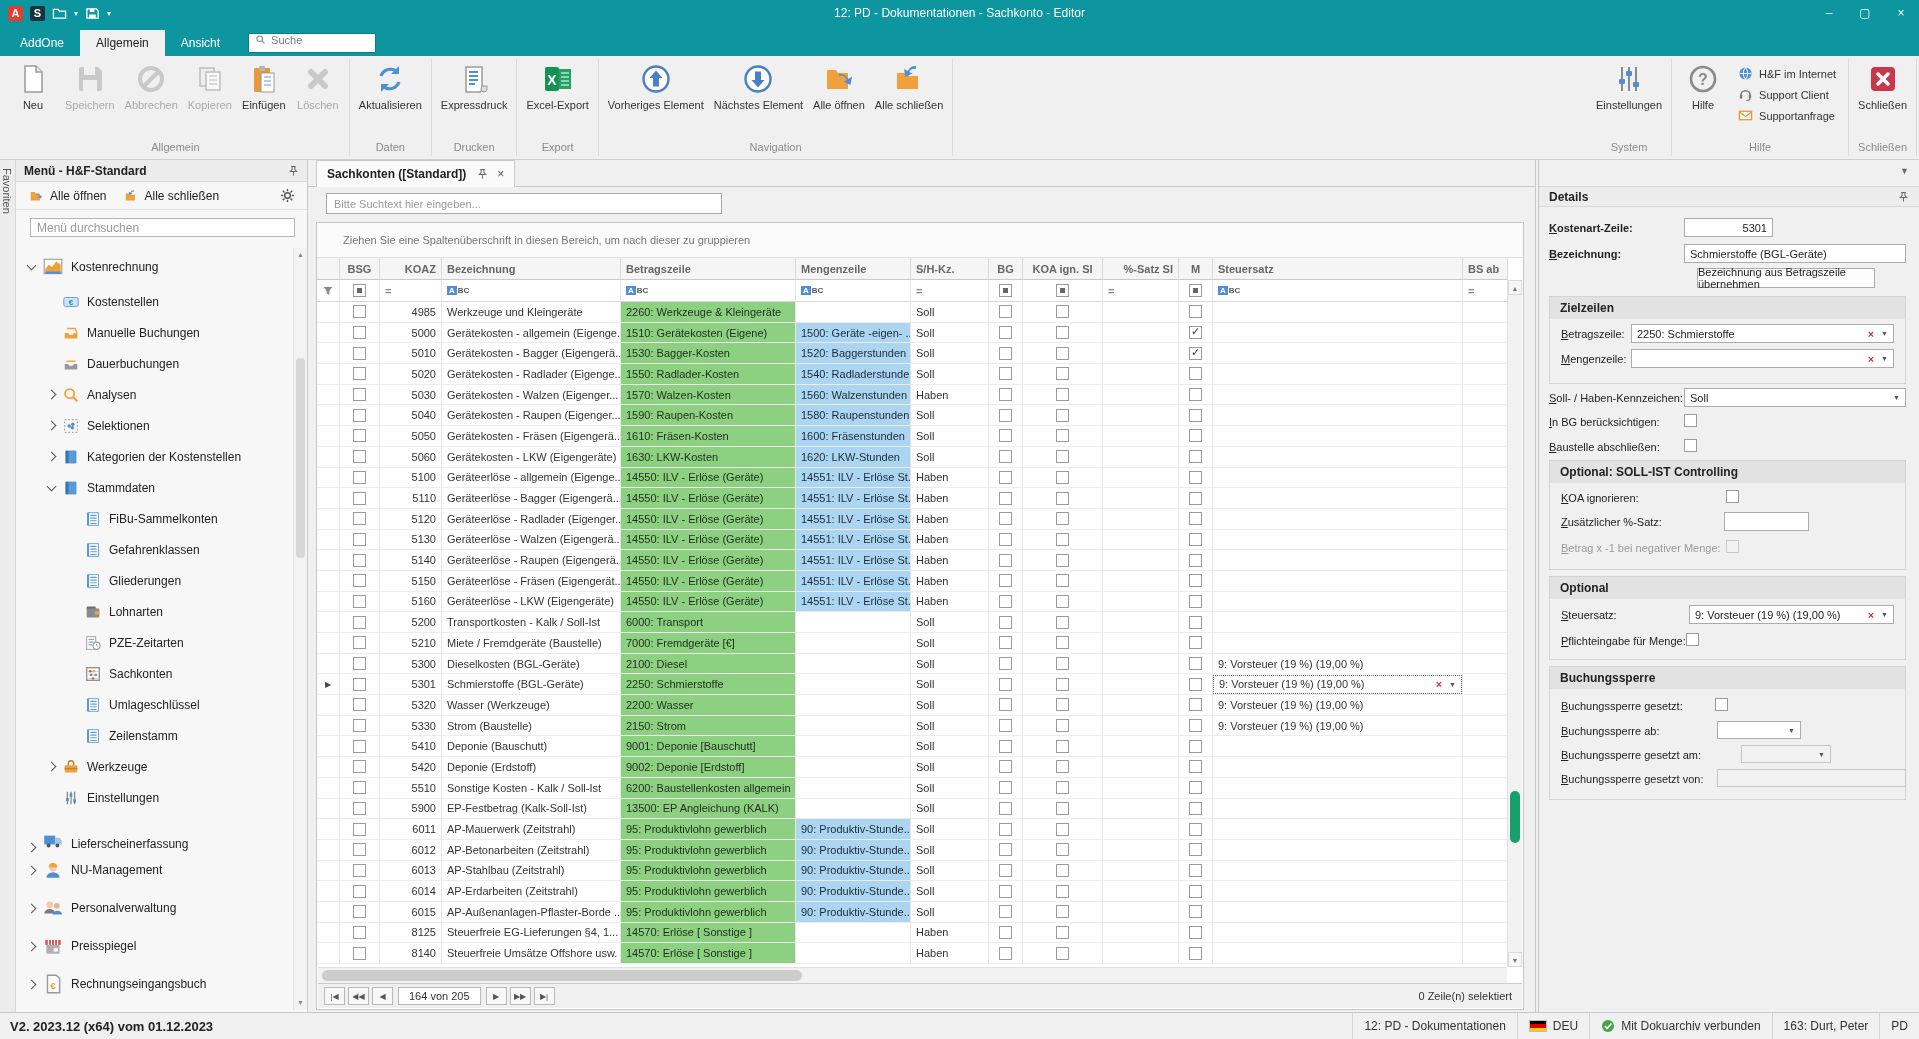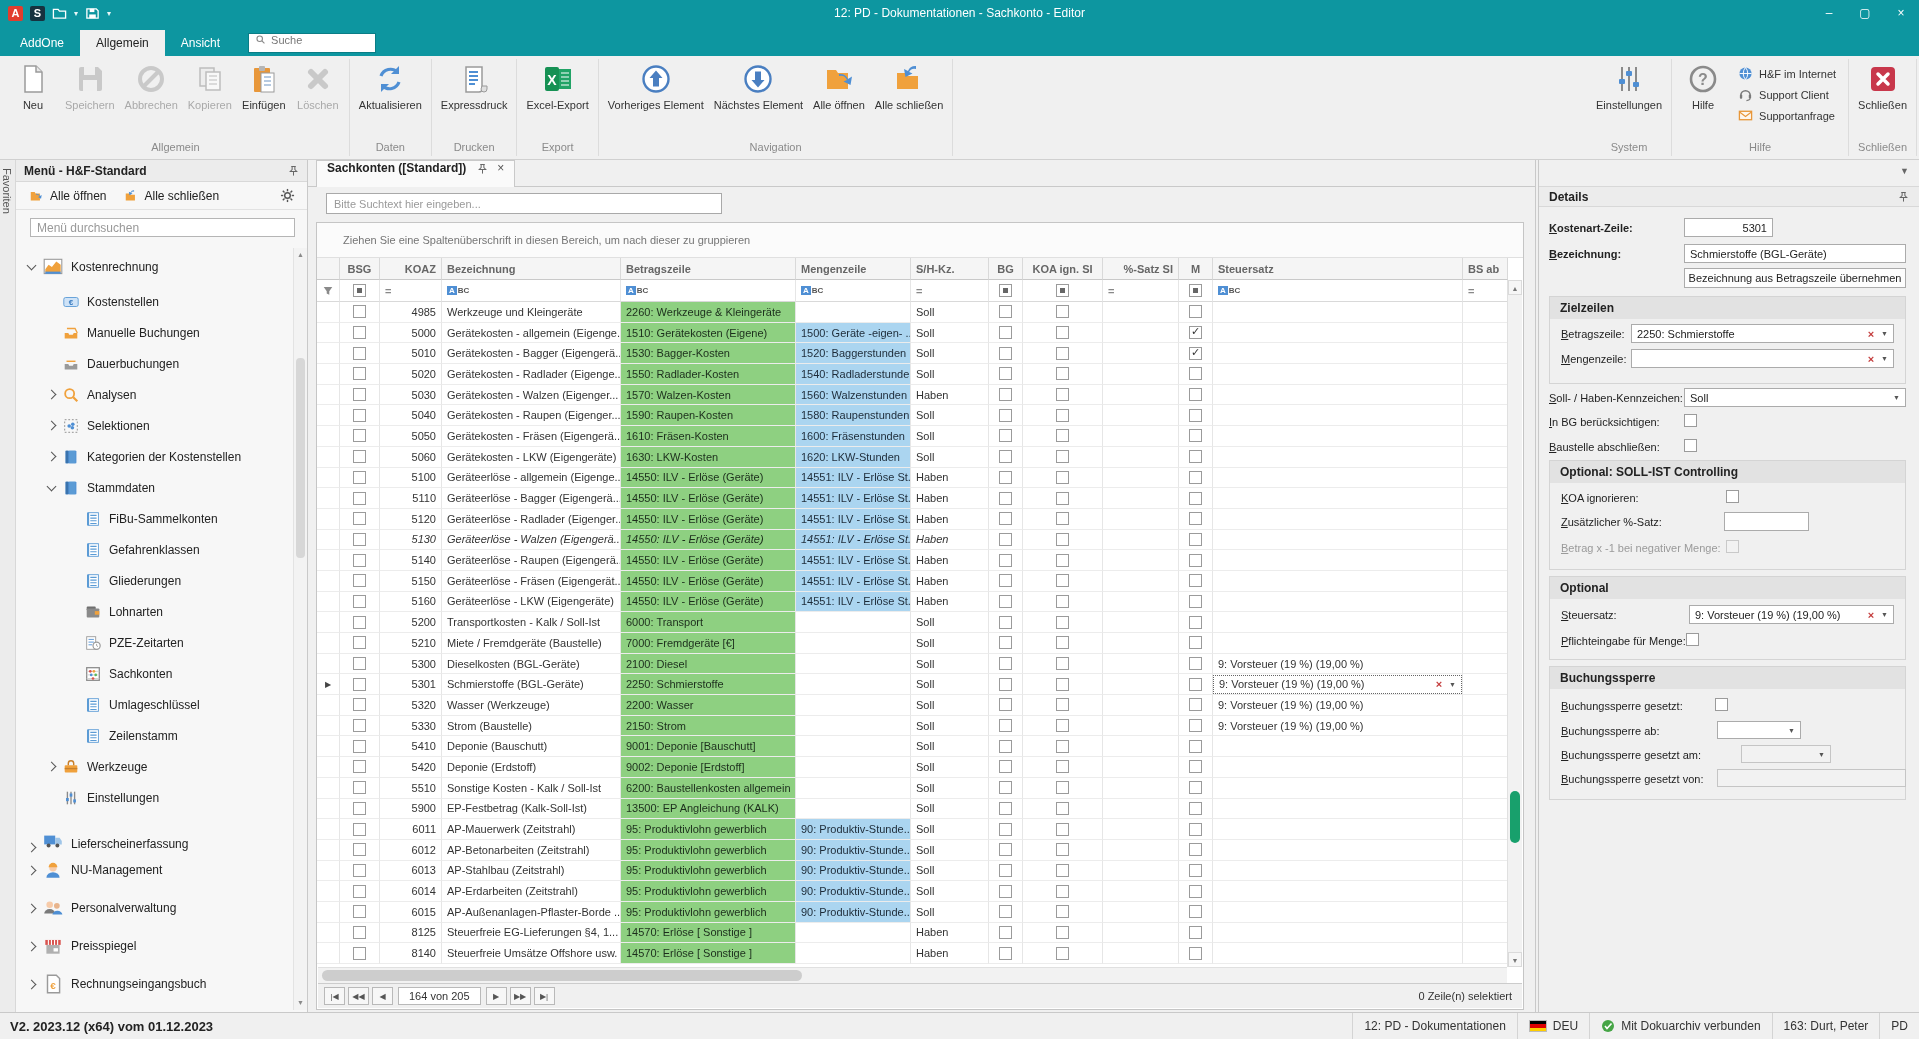--- a/index.html
+++ b/index.html
@@ -53,21 +53,21 @@
 .chev.open{transform:rotate(45deg);margin-top:-3px}
 .chev.closed{transform:rotate(-45deg)}
 .chev.none{border:none}
 .ticon{flex:none}
 .sb-scroll{position:absolute;right:0;top:88px;bottom:2px;width:14px;background:#f3f3f3;border-left:1px solid #e3e3e3}
 .sb-scroll .sarr{position:absolute;left:0;right:0;height:14px;color:#8a8a8a;font-size:7px;text-align:center;line-height:14px}
 .sb-thumb{position:absolute;left:2px;width:9px;background:#d7d7d7;border-radius:4px}
 
 #main{position:absolute;left:308px;top:160px;width:1228px;height:852px;background:#f0f0f0;border-right:1px solid #c9c9c9}
 .doc-tabline{position:absolute;left:0;right:0;top:26px;height:1px;background:#c9c9c9}
-.doc-tab{position:absolute;left:8px;top:0;height:27px;background:#fafafa;border:1px solid #c9c9c9;border-bottom:none;display:flex;align-items:flex-end;gap:9px;padding:12px 10px;font-weight:bold;font-size:12px;color:#222}
+.doc-tab{position:absolute;left:8px;top:0;height:27px;background:#fafafa;border:1px solid #c9c9c9;border-bottom:none;display:flex;align-items:center;gap:9px;padding:12px 10px;font-weight:bold;font-size:12px;color:#222}
 .doc-tab .x{font-weight:normal;color:#555}
 .doc-search{position:absolute;left:18px;top:33px;width:396px;height:21px;background:#fff;border:1px solid #a9a9a9;display:flex;align-items:center;padding:0 7px;color:#999}
 
 #grid{position:absolute;left:8px;top:62px;width:1208px;height:788px;background:#fff;border:1px solid #c5c5c5}
 .ghint{height:35px;border-bottom:1px solid #e0e0e0;background:#fbfbfb;display:flex;align-items:center;padding-left:26px;color:#757575}
 .grow{display:grid}
 .gh{height:22px}
 .gf{height:22px}
 .gdata{height:20.7px}
 .gc{border-right:1px solid #e6e6e6;border-bottom:1px solid #ececec;display:flex;align-items:center;padding:0 5px;overflow:hidden;white-space:nowrap}
@@ -1077,21 +1077,21 @@
           <div class="gc ac">
             <span class="cb"></span>
           </div>
           <div class="gc ar"></div>
           <div class="gc ac">
             <span class="cb"></span>
           </div>
           <div class="gc"></div>
           <div class="gc"></div>
         </div>
-        <div class="grow gdata" style="grid-template-columns: 23px 40px 62px 179px 175px 115px 78px 34px 80px 76px 34px 250px 45px; font-style: italic;">
+        <div class="grow gdata" style="grid-template-columns: 23px 40px 62px 179px 175px 115px 78px 34px 80px 76px 34px 250px 45px;">
           <div class="gc ac"></div>
           <div class="gc ac">
             <span class="cb"></span>
           </div>
           <div class="gc ar">5130</div>
           <div class="gc">Geräteerlöse - Walzen (Eigengerä...</div>
           <div class="gc green">14550: ILV - Erlöse (Geräte)</div>
           <div class="gc blue">14551: ILV - Erlöse St...</div>
           <div class="gc">Haben</div>
           <div class="gc ac">
@@ -1613,21 +1613,21 @@
   <span class="dl b u1" style="left:10px;top:62px"><u>K</u>ostenart-Zeile:</span>
   <div class="din" style="left:145px;top:58px;width:89px;height:19px;justify-content:flex-end">
       <span>5301</span>
     </div>
 
   <span class="dl b u1" style="left:10px;top:88px"><u>B</u>ezeichnung:</span>
   <div class="din" style="left:145px;top:84px;width:222px;height:19px">
       <span>Schmierstoffe  (BGL-Geräte)</span>
     </div>
 
-  <div class="dbtn" style="left:145px;top:108px;width:222px;height:20px">
+  <div class="dbtn" style="left:158px;top:108px;width:178px;height:20px">
       <span>Bezeichnung aus Betragszeile übernehmen</span>
     </div>
 
   <div class="dbox" style="left:10px;top:136px;width:357px;height:88px">
     <div class="dgh">Zielzeilen</div>
   </div>
   <span class="dl u1" style="left:22px;top:168px"><u>B</u>etragszeile:</span>
   <div class="din" style="left:92px;top:164px;width:263px;height:19px">
     <span>2250: Schmierstoffe</span>
     <span class="x">×</span>

